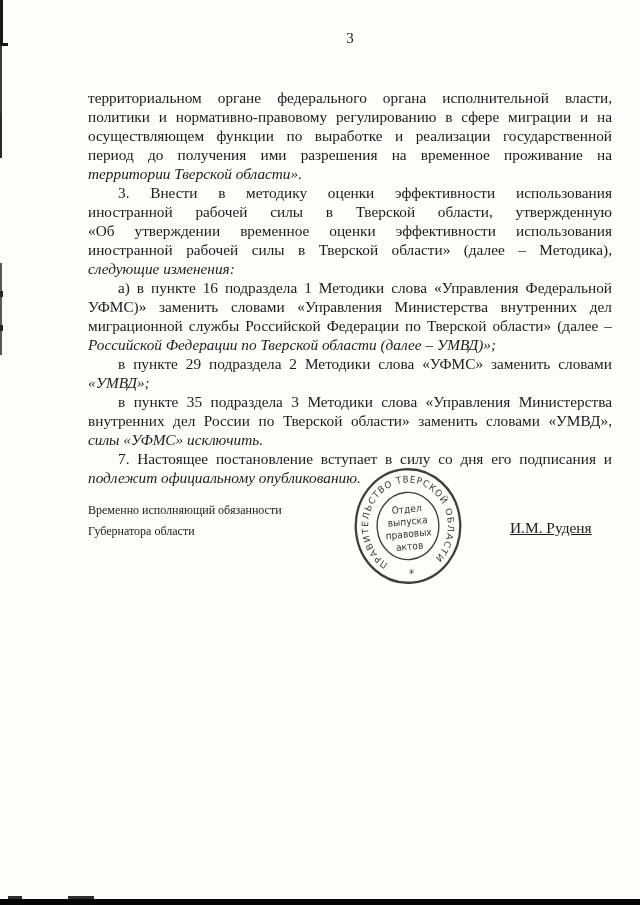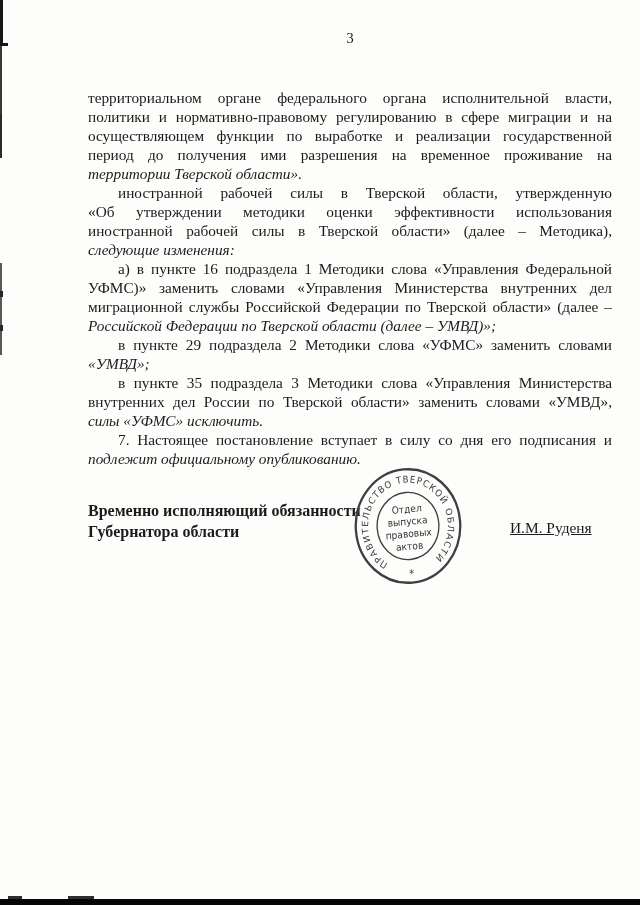--- a/index.html
+++ b/index.html
@@ -22,21 +22,21 @@
   .para{margin:0;}
   .para .line{
     text-align:justify;
     text-align-last:justify;
     white-space:normal;
   }
   .para .line:last-child{text-align-last:left;font-style:italic;}
   .para.indent .line:first-child{text-indent:30px;}
   .signature-block{
     position:absolute;left:88px;top:500px;width:280px;
-    font-size:16px;line-height:21px;font-weight:bold;
+    font-size:12px;line-height:21px;
   }
   .signatory-name{
     position:absolute;left:510px;top:519px;
     font-size:15.4px;line-height:18px;white-space:nowrap;text-decoration:underline;
   }
   .stamp{
     position:absolute;left:351px;top:464px;
     width:114px;height:124px;
   }
   .stamp circle{fill:none;stroke:#3f3f3f;}
@@ -77,22 +77,23 @@
 
   <div class="doc-body">
     <div class="para">
         <div class="line">территориальном органе федерального органа исполнительной власти,</div>
         <div class="line">политики и нормативно-правовому регулированию в сфере миграции и на</div>
         <div class="line">осуществляющем функции по выработке и реализации государственной</div>
         <div class="line">период до получения ими разрешения на временное проживание на</div>
         <div class="line">территории Тверской области».</div>
       </div>
     <div class="para indent">
+        <div class="line">3. Внести в методику оценки эффективности использования</div>
         <div class="line">иностранной рабочей силы в Тверской области, утвержденную</div>
-        <div class="line">«Об утверждении методики оценки эффективности использования</div>
+        <div class="line">«Об утверждении временное оценки эффективности использования</div>
         <div class="line">иностранной рабочей силы в Тверской области» (далее – Методика),</div>
         <div class="line">следующие изменения:</div>
       </div>
     <div class="para indent">
         <div class="line">а) в пункте 16 подраздела 1 Методики слова «Управления Федеральной</div>
         <div class="line">УФМС)» заменить словами «Управления Министерства внутренних дел</div>
         <div class="line">миграционной службы Российской Федерации по Тверской области» (далее –</div>
         <div class="line">Российской Федерации по Тверской области (далее – УМВД)»;</div>
       </div>
     <div class="para indent">

